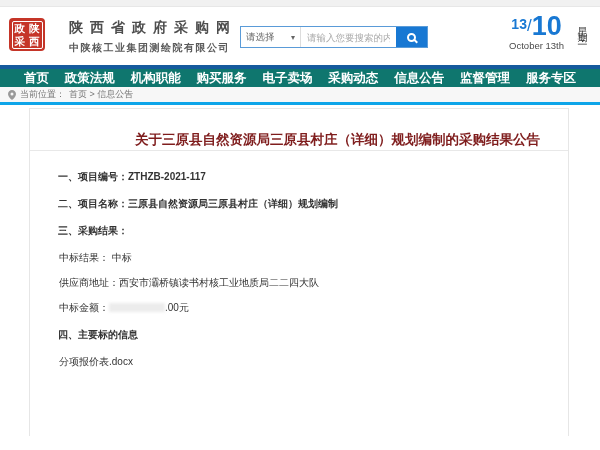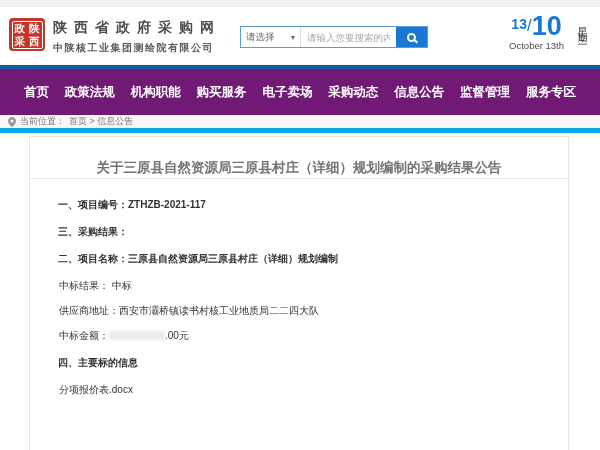--- a/index.html
+++ b/index.html
@@ -7,21 +7,21 @@
     font-family:"Liberation Sans","DejaVu Sans",sans-serif; }
 
   .topstrip { height:7px; background:#f1f1f1; border-bottom:1px solid #e7e7e7; }
 
   .header { position:relative; height:58px; background:#fff; }
   .logo { position:absolute; left:9px; top:11px; width:36px; height:33px;
     background:#c53528; border-radius:4px; padding:2.5px; }
   .logo-inner { width:100%; height:100%; border:1px solid #fff; border-radius:2px;
     display:grid; grid-template-columns:1fr 1fr; place-items:center;
     color:#fff; font-size:10.5px; font-weight:bold; line-height:1; }
-  .titles { position:absolute; left:53px; top:12px; }
+  .titles { position:absolute; left:69px; top:12px; }
   .site-title { font-size:14px; font-weight:bold; color:#4d4d4d; letter-spacing:7px; white-space:nowrap; }
   .site-subtitle { font-size:10px; font-weight:bold; color:#5a5a5a; letter-spacing:1.5px; margin-top:4px; white-space:nowrap; }
 
   .search { position:absolute; left:240px; top:19px; width:188px; height:22px;
     display:flex; border:1px solid #5a9bd8; background:#fff; }
   .search-select { width:60px; display:flex; align-items:center; justify-content:space-between;
     padding:0 5px; font-size:9.5px; color:#666; border-right:1px solid #ddd; cursor:pointer; }
   .caret { font-size:8px; color:#666; }
   .search-input { flex:1; border:none; outline:none; font-size:9.5px; padding:0 6px; color:#333; min-width:0; }
   .search-input::placeholder { color:#aaa; }
@@ -34,30 +34,30 @@
   .datebox { position:absolute; right:36px; top:4px; text-align:center; }
   .date-nums { color:#1878d3; white-space:nowrap; }
   .d-day { font-size:14px; font-weight:bold; vertical-align:6px; }
   .d-slash { font-size:17px; vertical-align:4px; }
   .d-month { font-size:27px; font-weight:bold; }
   .date-en { font-size:9.5px; color:#4a4a4a; margin-top:-2px; }
   .weekday { position:absolute; right:11px; top:12px; writing-mode:vertical-rl;
     font-size:10px; color:#333; letter-spacing:5px; }
 
   .nav-dark { height:4px; background:#155a9d; }
-  .nav { height:46px; background:#701a75; display:flex; align-items:center;
+  .nav { height:18px; background:#0f766e; display:flex; align-items:center;
     justify-content:space-around; padding:0 16px; }
   .nav-item { color:#fff; font-size:12.5px; font-weight:bold; cursor:pointer; white-space:nowrap; }
 
-  .breadcrumb { height:18px; background:#f7f7f7; border-bottom:5px solid #0ea5e9;
+  .breadcrumb { height:18px; background:#f7f7f7; border-bottom:3px solid #0ea5e9;
     display:flex; align-items:center; padding:0 8px; gap:4px; font-size:9px; color:#777; }
 
   .card { margin:3px 29px 0; width:540px; height:328px; background:#fff;
     border:1px solid #e6e6e6; border-bottom:none; overflow:hidden; }
-  .article-title { text-align:center; font-size:13.5px; font-weight:bold; color:#737373;
+  .article-title { text-align:right; font-size:13.5px; font-weight:bold; color:#7f1d1d;
     margin:21px 28px 0; line-height:1.45; }
   .article-meta { text-align:center; font-size:9.5px; color:#999; margin:13px 0 11px; }
   .article-meta .gap { display:inline-block; width:14px; }
   .time-red { color:#e03030; }
   .print { color:#444; cursor:pointer; }
   .divider { border-top:1px solid #e8e8e8; }
 
   .body { padding:6px 28px 0; font-size:10px; color:#333; }
   .sec { font-weight:bold; margin:13px 0; }
   .sub { font-weight:normal; margin:11px 0 11px 1px; }
@@ -122,22 +122,22 @@
   <span>当前位置：</span>
   <span>首页 &gt; 信息公告</span>
 </div>
 
 <div class="card">
   <div class="article-title">关于三原县自然资源局三原县村庄（详细）规划编制的采购结果公告</div>
   <div class="divider"></div>
 
   <div class="body">
     <p class="sec"><span>一、项目编号：</span><span>ZTHZB-2021-117</span></p>
+    <p class="sec"><span>二、项目名称：</span><span>三原县自然资源局三原县村庄（详细）规划编制</span></p>
     <p class="sec">三、采购结果：</p>
-    <p class="sec"><span>二、项目名称：</span><span>三原县自然资源局三原县村庄（详细）规划编制</span></p>
     <p class="sub"><span>中标结果：</span> <span>中标</span></p>
     <p class="sub"><span>供应商地址：</span><span>西安市灞桥镇读书村核工业地质局二二四大队</span></p>
     <p class="sub"><span>中标金额：</span><span class="blur-box"></span><span>.00元</span></p>
     <p class="sec">四、主要标的信息</p>
     <p class="sub"><a class="attachment">分项报价表.docx</a></p>
 
   </div>
 </div>
 
 </body></html>

